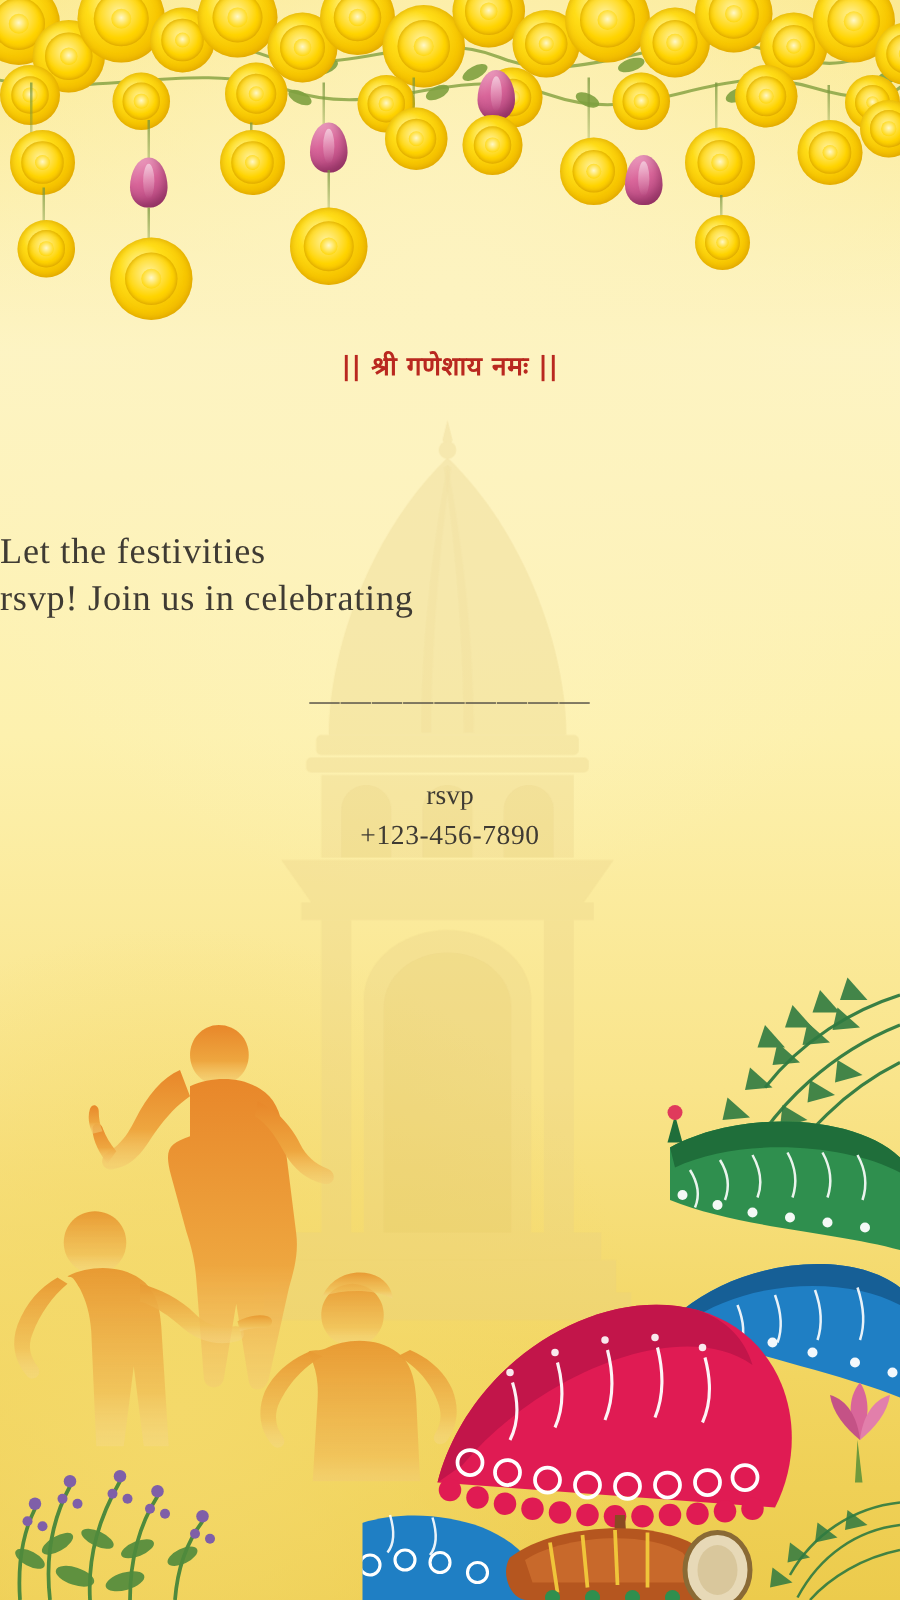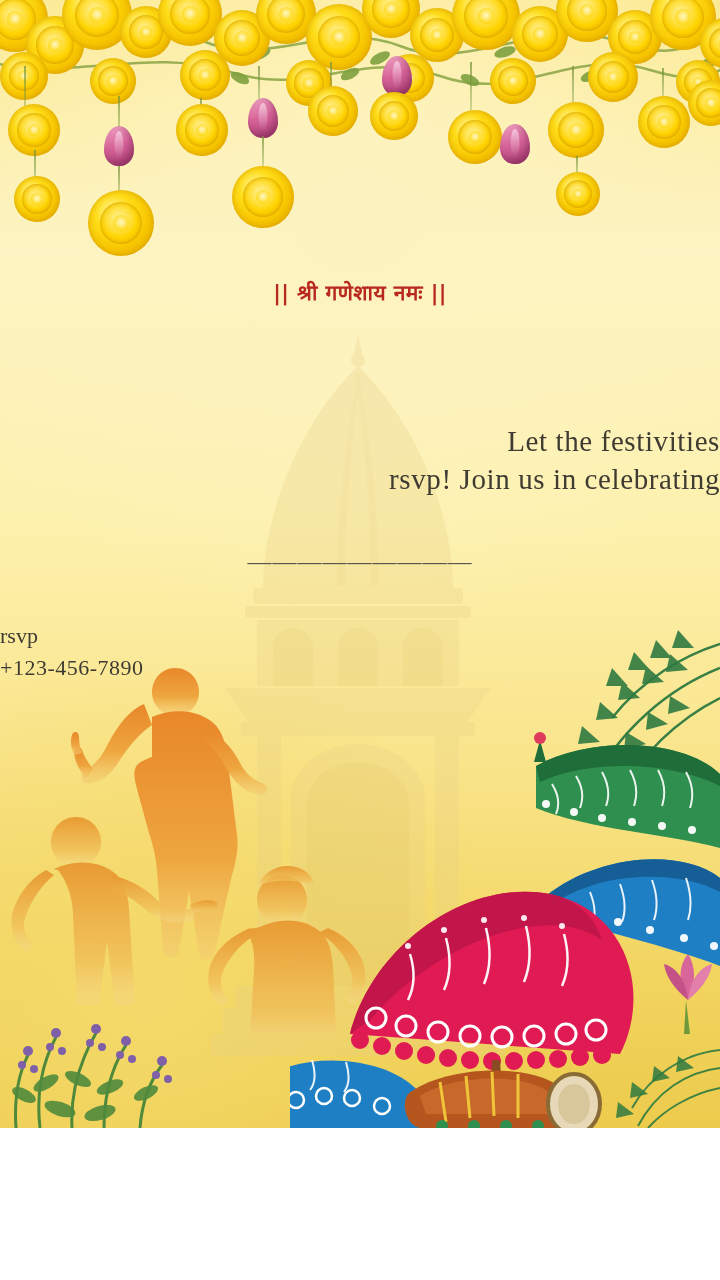--- a/index.html
+++ b/index.html
@@ -7,21 +7,21 @@
     padding: 0;
     width: 720px;
     height: 1280px;
     overflow: hidden;
     font-family: "Liberation Serif", serif;
   }
 
   #card {
     position: relative;
     width: 720px;
-    height: 1128px;
+    height: 1280px;
     background:
       radial-gradient(ellipse 90% 55% at 50% 18%, #fdf3c0 0%, rgba(253,243,192,0) 70%),
       radial-gradient(ellipse 70% 40% at 20% 88%, #f4d96a 0%, rgba(244,217,106,0) 75%),
       linear-gradient(180deg, #fbe98f 0%, #fdf4c4 22%, #fdf1ae 46%, #f9e48a 68%, #f2d560 86%, #eccb4c 100%);
     overflow: hidden;
   }
 
   
   .temple {
     position: absolute;
@@ -101,21 +101,21 @@
     font-weight: bold;
     font-size: 21px;
     color: #b9281f;
     letter-spacing: .4px;
   }
 
   .invite {
     position: absolute;
     left: 0; right: 0;
     top: 422px;
-    text-align: right;
+    text-align: left;
     color: #3f3b33;
     font-size: 29px;
     line-height: 38px;
     letter-spacing: .6px;
   }
   .invite span { display: block; white-space: pre; }
 
   .divider {
     position: absolute;
     left: 0; right: 0;
@@ -123,21 +123,21 @@
     text-align: center;
     color: #5b564a;
     font-size: 24px;
     letter-spacing: 1px;
   }
 
   .rsvp {
     position: absolute;
     left: 0; right: 0;
     top: 620px;
-    text-align: left;
+    text-align: center;
     color: #3f3b33;
     font-size: 22px;
     line-height: 32px;
   }
   .rsvp .phone { font-size: 22px; letter-spacing: .5px; }
 
   
   .dancers {
     position: absolute;
     left: 0;

